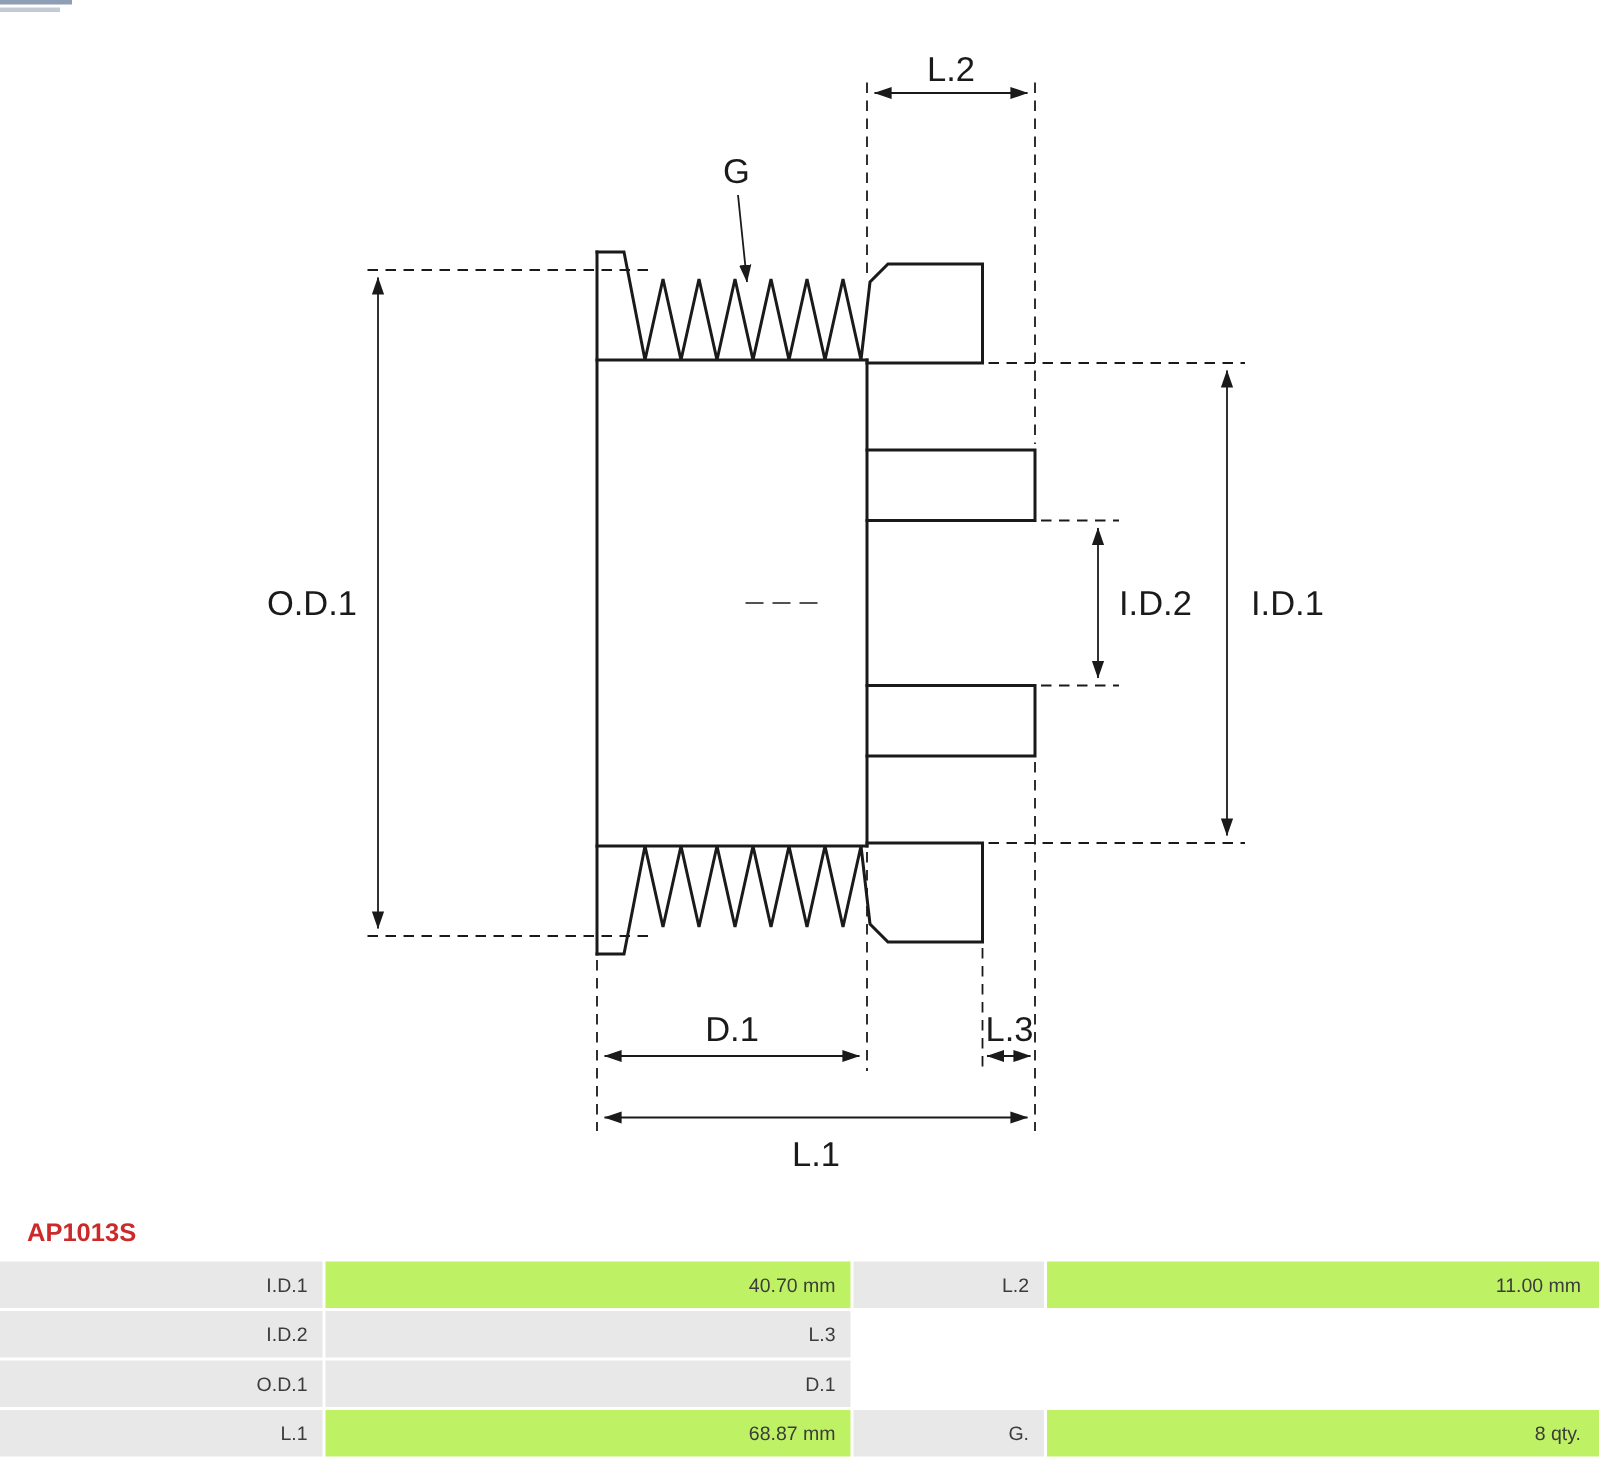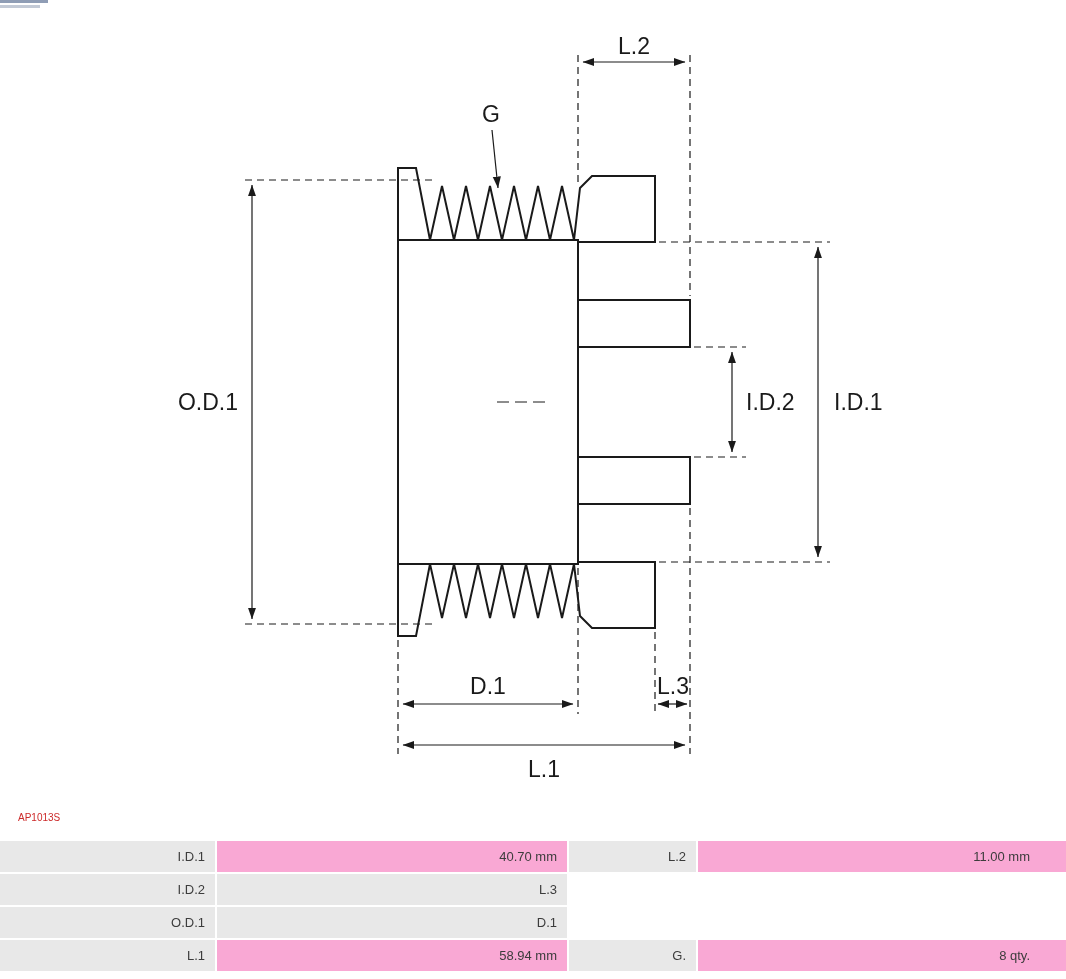--- a/index.html
+++ b/index.html
@@ -23,31 +23,31 @@
 
   .outline{fill:none;stroke:var(--line);stroke-width:2;stroke-linejoin:miter;stroke-linecap:square;}
   .dim{fill:none;stroke:var(--line);stroke-width:1.2;}
   .ext{fill:none;stroke:var(--line);stroke-width:1.2;stroke-dasharray:7 5;}
   .centermark{fill:none;stroke:var(--line);stroke-width:1;stroke-dasharray:12 6;}
   .dimtext{font-family:"Liberation Sans",sans-serif;font-size:23px;fill:var(--line);}
   .arrowhead{fill:var(--line);}
 
   .part-number{
     position:absolute;left:18px;top:812px;
-    font-size:10px;font-weight:400;color:var(--accent);
+    font-size:17px;font-weight:700;color:var(--accent);
   }
   .spec-table{position:absolute;left:0;top:841px;width:1066px;}
   .spec-row{display:grid;grid-template-columns:215px 350px 127px 1fr;gap:2px;margin-bottom:2px;}
   .cell{
     height:31px;line-height:31px;font-size:13px;color:var(--table_text);
     text-align:right;padding-right:10px;box-sizing:border-box;
   }
   .cell.label{background:var(--table_label_bg);}
-  .cell.value{background:#f9a8d4;}
-  .cell.c4{padding-right:36px;}
+  .cell.value{background:#bef264;}
+  .cell.c4{padding-right:12px;}
 </style>
 </head>
 <body>
 
 <div class="logo-fragment">
   <div class="bar1"></div>
   <div class="bar2"></div>
 </div>
 
 <svg class="drawing-svg" width="1066" height="800" viewBox="0 0 1066 800" xmlns="http://www.w3.org/2000/svg">
@@ -132,17 +132,17 @@
   <div class="spec-row">
     <div class="cell label">I.D.2</div>
     <div class="cell label">L.3</div>
   </div>
   <div class="spec-row">
     <div class="cell label">O.D.1</div>
     <div class="cell label">D.1</div>
   </div>
   <div class="spec-row">
     <div class="cell label">L.1</div>
-    <div class="cell value">58.94 mm</div>
+    <div class="cell value">68.87 mm</div>
     <div class="cell label">G.</div>
     <div class="cell value c4">8 qty.</div>
   </div>
 </div>
 
 </body></html>

